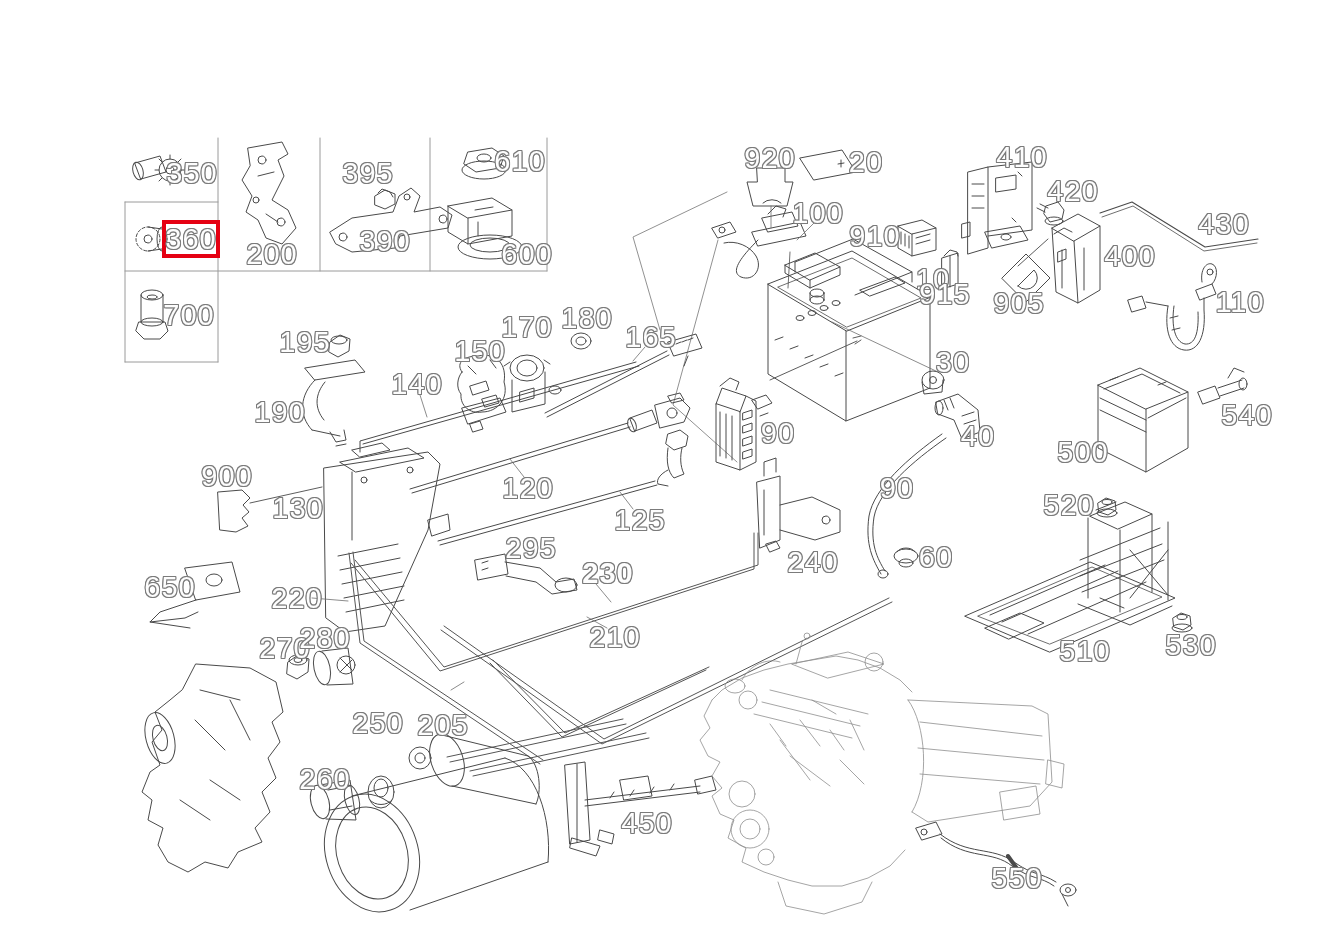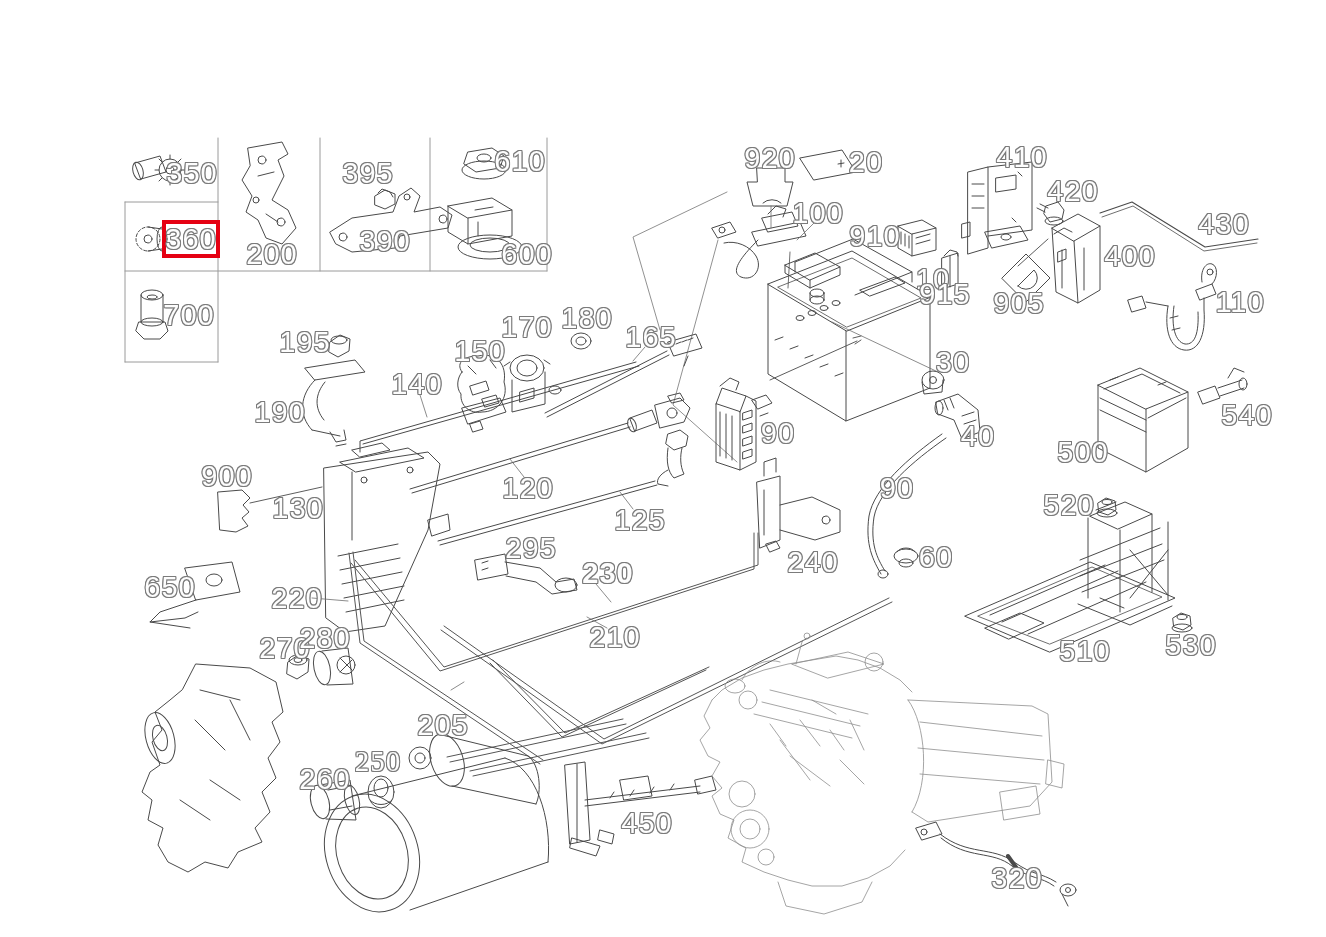--- a/index.html
+++ b/index.html
@@ -494,18 +494,18 @@
       <div class="part-label" style="left: 298px; top: 508px;">130</div>
       <div class="part-label" style="left: 531px; top: 548px;">295</div>
       <div class="part-label" style="left: 608px; top: 573px; font-weight: bold;">230</div>
       <div class="part-label" style="left: 615px; top: 637px;">210</div>
       <div class="part-label" style="left: 297px; top: 598px;">220</div>
       <div class="part-label" style="left: 170px; top: 587px;">650</div>
       <div class="part-label" style="left: 285px; top: 648px;">270</div>
       <div class="part-label" style="left: 325px; top: 638px;">280</div>
       <div class="part-label" style="left: 443px; top: 698px; margin-top: 27px;">205</div>
       <div class="part-label" style="left: 325px; top: 779px;">260</div>
-      <div class="part-label" style="left: 378px; top: 761px; font-family: Liberation Serif, serif;">250</div>
+      <div class="part-label" style="left: 378px; top: 723px;">250</div>
       <div class="part-label" style="left: 647px; top: 823px;">450</div>
-      <div class="part-label" style="left: 1017px; top: 878px;">320</div>
+      <div class="part-label" style="left: 1017px; top: 878px;">550</div>
     </div>
 
 </div>
 
 </body></html>

